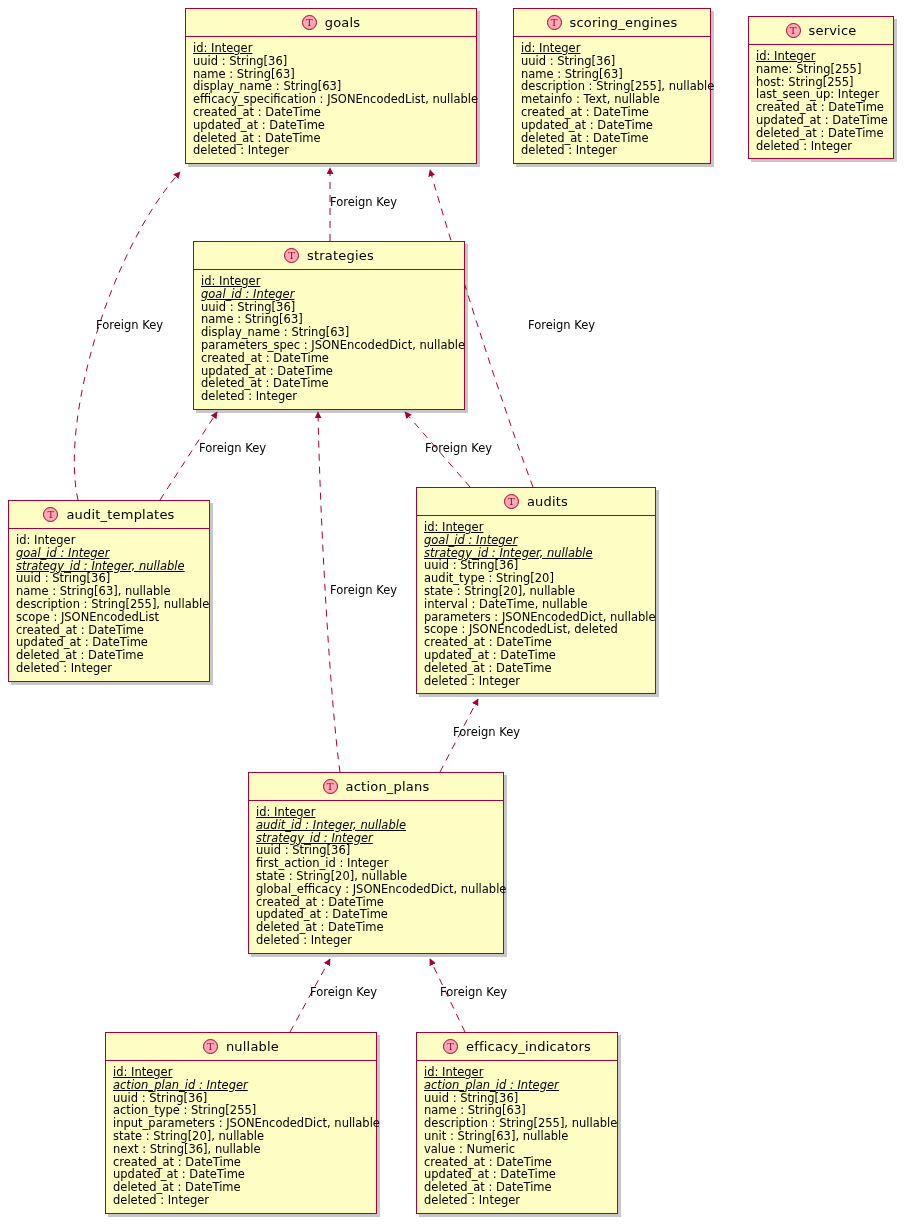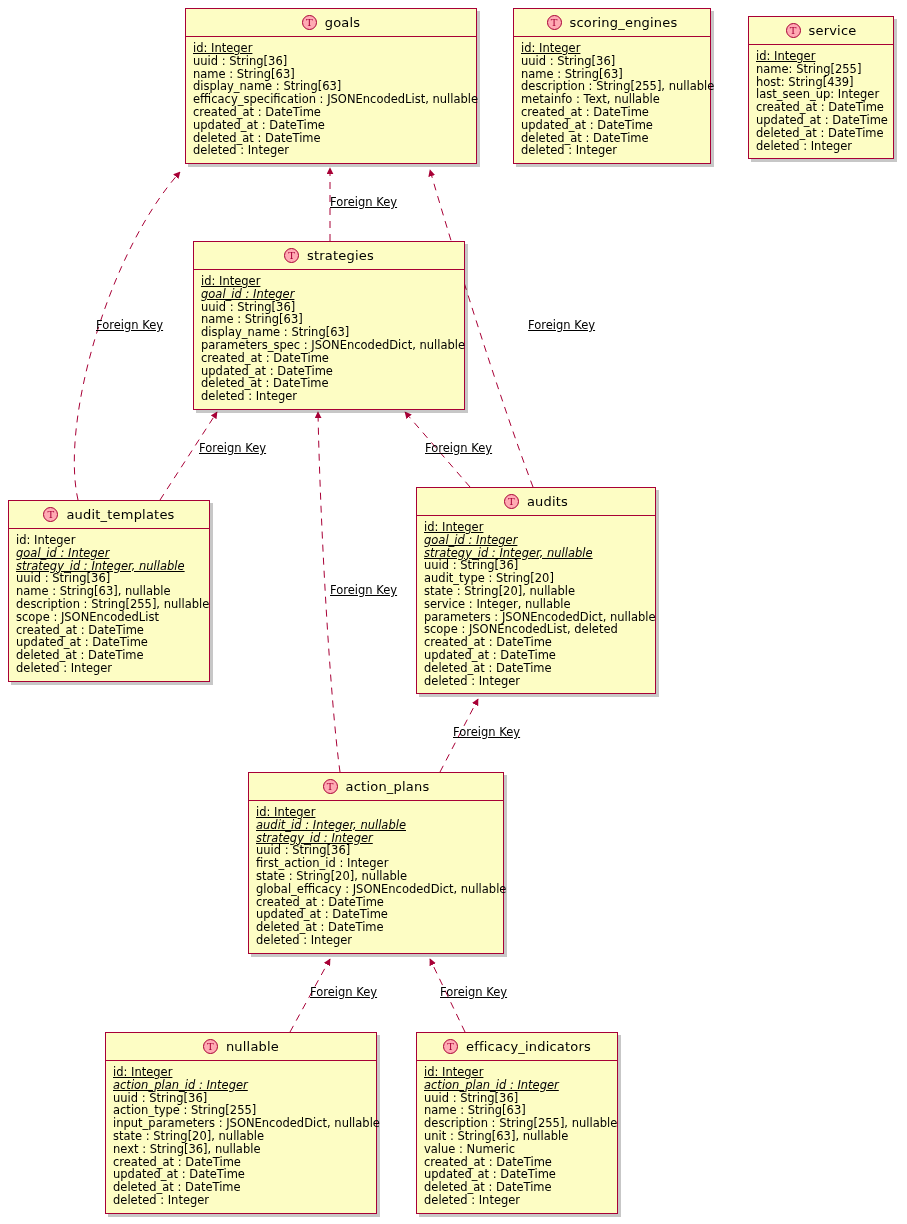--- a/index.html
+++ b/index.html
@@ -78,21 +78,20 @@
   .field.fk {
     font-style: italic;
     text-decoration: underline;
   }
   .edge-label {
     position: absolute;
     font-size: 11.5px;
     color: #000000;
     background: transparent;
     white-space: nowrap;
-    text-decoration: underline;
   }
 </style>
 </head>
 <body>
 
 <div id="canvas">
 
   <svg class="edges" xmlns="http://www.w3.org/2000/svg">
     <defs>
       <marker id="arrow" viewBox="0 0 10 10" refX="9" refY="5" markerWidth="7" markerHeight="7" orient="auto-start-reverse">
@@ -164,21 +163,21 @@
   <div class="entity" style="left:748px; top:16px; width:146px;">
     <div class="entity-header">
       <div class="header-inner">
         <span class="badge-static">T</span>
         <span class="entity-title">service</span>
       </div>
     </div>
     <div class="fields">
       <div class="field pk">id: Integer</div>
       <div class="field">name: String[255]</div>
-      <div class="field">host: String[439]</div>
+      <div class="field">host: String[255]</div>
       <div class="field">last_seen_up: Integer</div>
       <div class="field">created_at : DateTime</div>
       <div class="field">updated_at : DateTime</div>
       <div class="field">deleted_at : DateTime</div>
       <div class="field">deleted : Integer</div>
     </div>
   </div>
 
   <div class="entity" style="left:193px; top:241px; width:272px;">
     <div class="entity-header">
@@ -230,21 +229,21 @@
         <span class="entity-title">audits</span>
       </div>
     </div>
     <div class="fields">
       <div class="field pk">id: Integer</div>
       <div class="field fk">goal_id : Integer</div>
       <div class="field fk">strategy_id : Integer, nullable</div>
       <div class="field">uuid : String[36]</div>
       <div class="field">audit_type : String[20]</div>
       <div class="field">state : String[20], nullable</div>
-      <div class="field">service : Integer, nullable</div>
+      <div class="field">interval : DateTime, nullable</div>
       <div class="field">parameters : JSONEncodedDict, nullable</div>
       <div class="field">scope : JSONEncodedList, deleted</div>
       <div class="field">created_at : DateTime</div>
       <div class="field">updated_at : DateTime</div>
       <div class="field">deleted_at : DateTime</div>
       <div class="field">deleted : Integer</div>
     </div>
   </div>
 
   <div class="entity" style="left:248px; top:772px; width:256px;">

